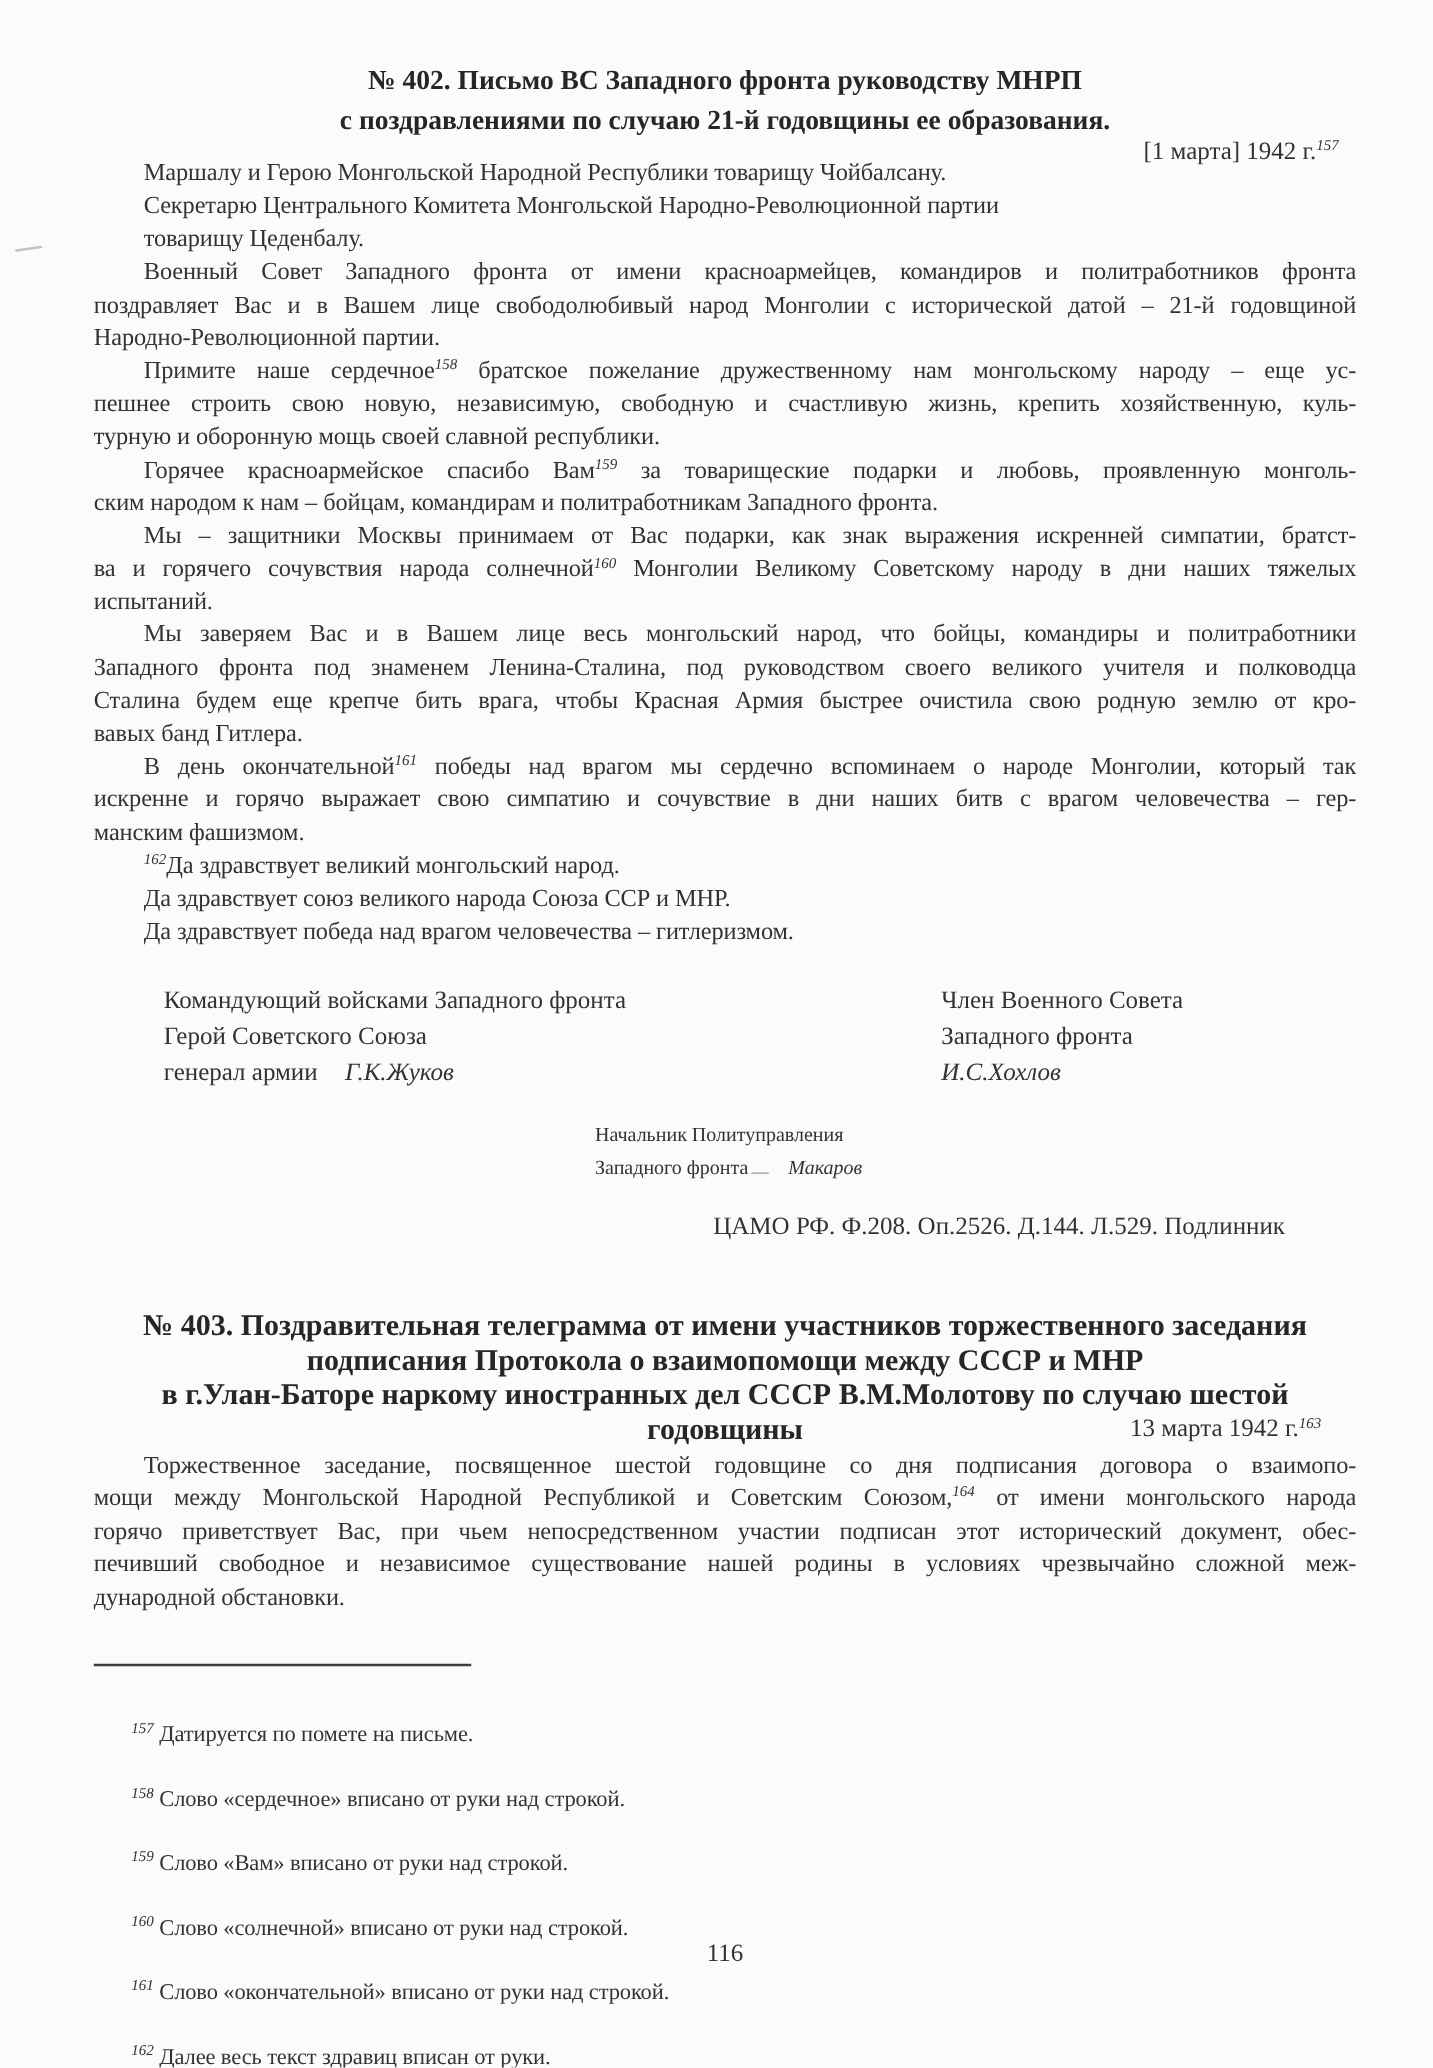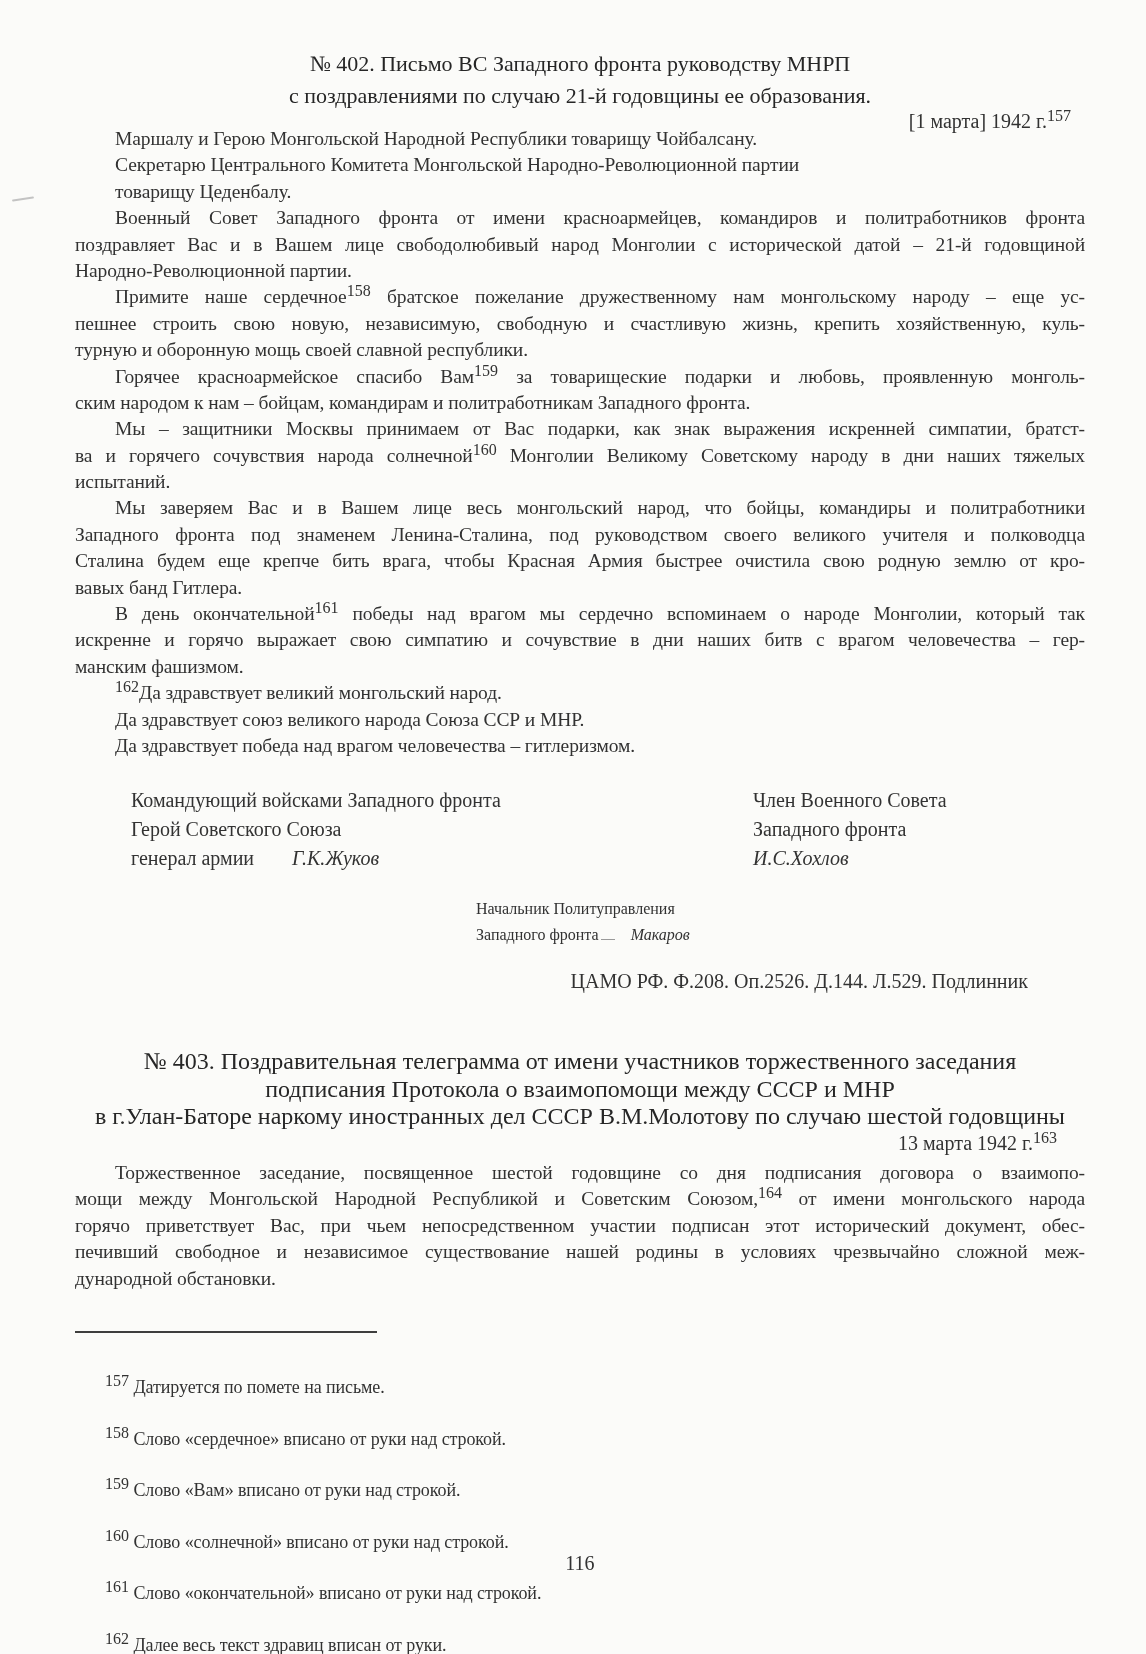--- a/index.html
+++ b/index.html
@@ -6,42 +6,42 @@
   body{
     width:1146px;height:1654px;
     background:#fbfbf9;
     font-family:"Liberation Serif","DejaVu Serif",serif;
     color:#323232;
     overflow:hidden;
   }
   .page{position:relative;width:1146px;height:1654px;}
   .content{position:absolute;left:75px;top:0;width:1010px;}
 
-  .doc-heading{position:absolute;width:100%;text-align:center;font-weight:normal;color:#262626;}
+  .doc-heading{position:absolute;width:100%;text-align:center;font-weight:bold;color:#262626;}
   .h402{top:48px;font-size:22px;line-height:32px;}
   .h403{top:1048px;font-size:24px;line-height:27.5px;}
 
   .date-line{position:absolute;width:100%;text-align:right;font-size:20px;}
   .d402{top:110px;padding-right:0;box-sizing:border-box;padding-right:14px;width:1010px;}
   .d403{top:1132px;box-sizing:border-box;padding-right:28px;width:1010px;}
 
   .body-block{position:absolute;width:100%;font-size:19.5px;letter-spacing:-0.1px;}
   .b402{top:128px;}
   .b403{top:1162px;}
   .line{height:26.4px;overflow:visible;text-align:left;}
   .line.just{text-align:justify;text-align-last:justify;}
   .line.ind{text-indent:40px;}
 
-  sup.fnref{font-size:16px;line-height:0;position:relative;top:-7px;vertical-align:baseline;letter-spacing:0;}
+  sup.fnref{font-size:12px;line-height:0;position:relative;top:-7px;vertical-align:baseline;letter-spacing:0;font-style:italic;}
 
   .sig-block{position:absolute;top:786px;width:100%;font-size:20px;line-height:29px;}
   .sig-col-left{position:absolute;left:56px;top:0;}
   .sig-col-right{position:absolute;left:678px;top:0;}
   .sig-name{font-style:italic;}
-  .sig-rank-name .sig-name{margin-left:38px;}
+  .sig-rank-name .sig-name{margin-left:22px;}
 
   .sig-center{position:absolute;left:401px;top:896px;font-size:16px;line-height:26px;}
   .sig-center .sig-name{margin-left:16px;}
   .sig-underline{display:inline-block;width:14px;border-bottom:1.5px solid #9a9a9a;height:0.9em;margin-left:2px;}
 
   .archive-line{position:absolute;top:970px;width:953px;text-align:right;font-size:20px;}
 
   .fn-rule{position:absolute;left:75px;top:1331px;width:302px;height:2px;background:#3e3e3e;}
   .footnotes{position:absolute;top:1348px;width:100%;font-size:18px;letter-spacing:-0.1px;}
   .fnline{line-height:23.6px;padding-left:30px;margin-top:28px;}

